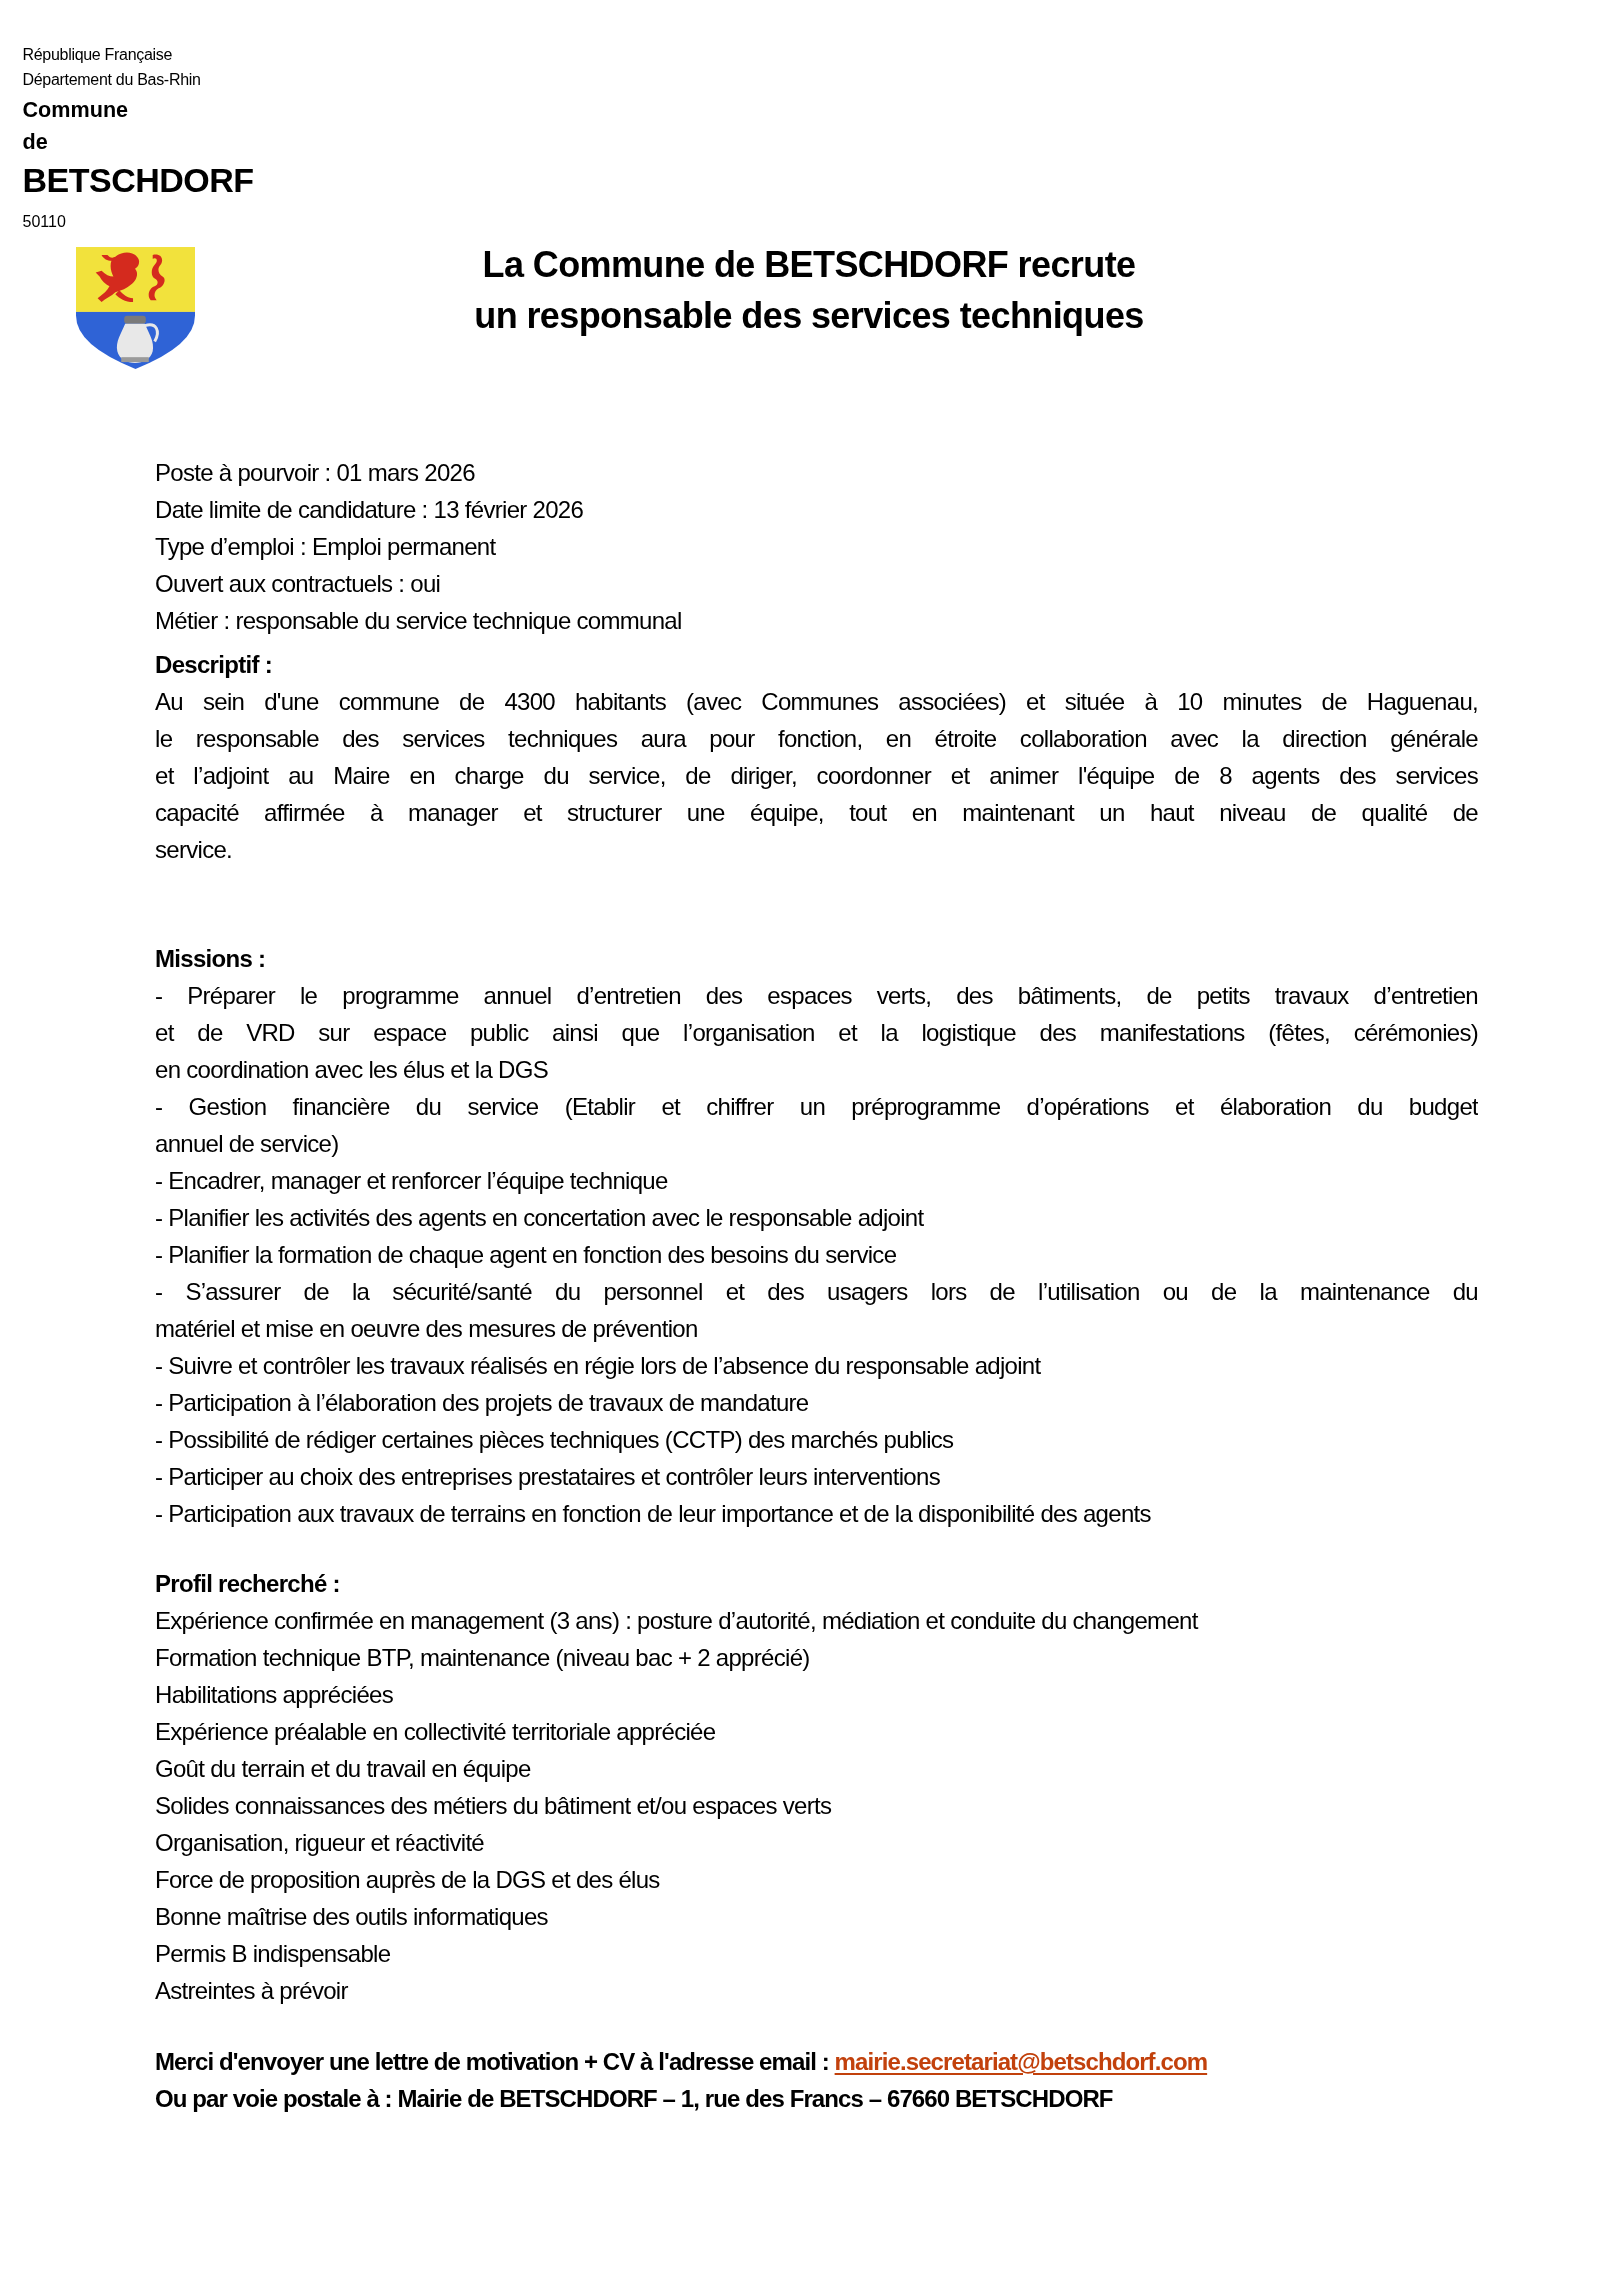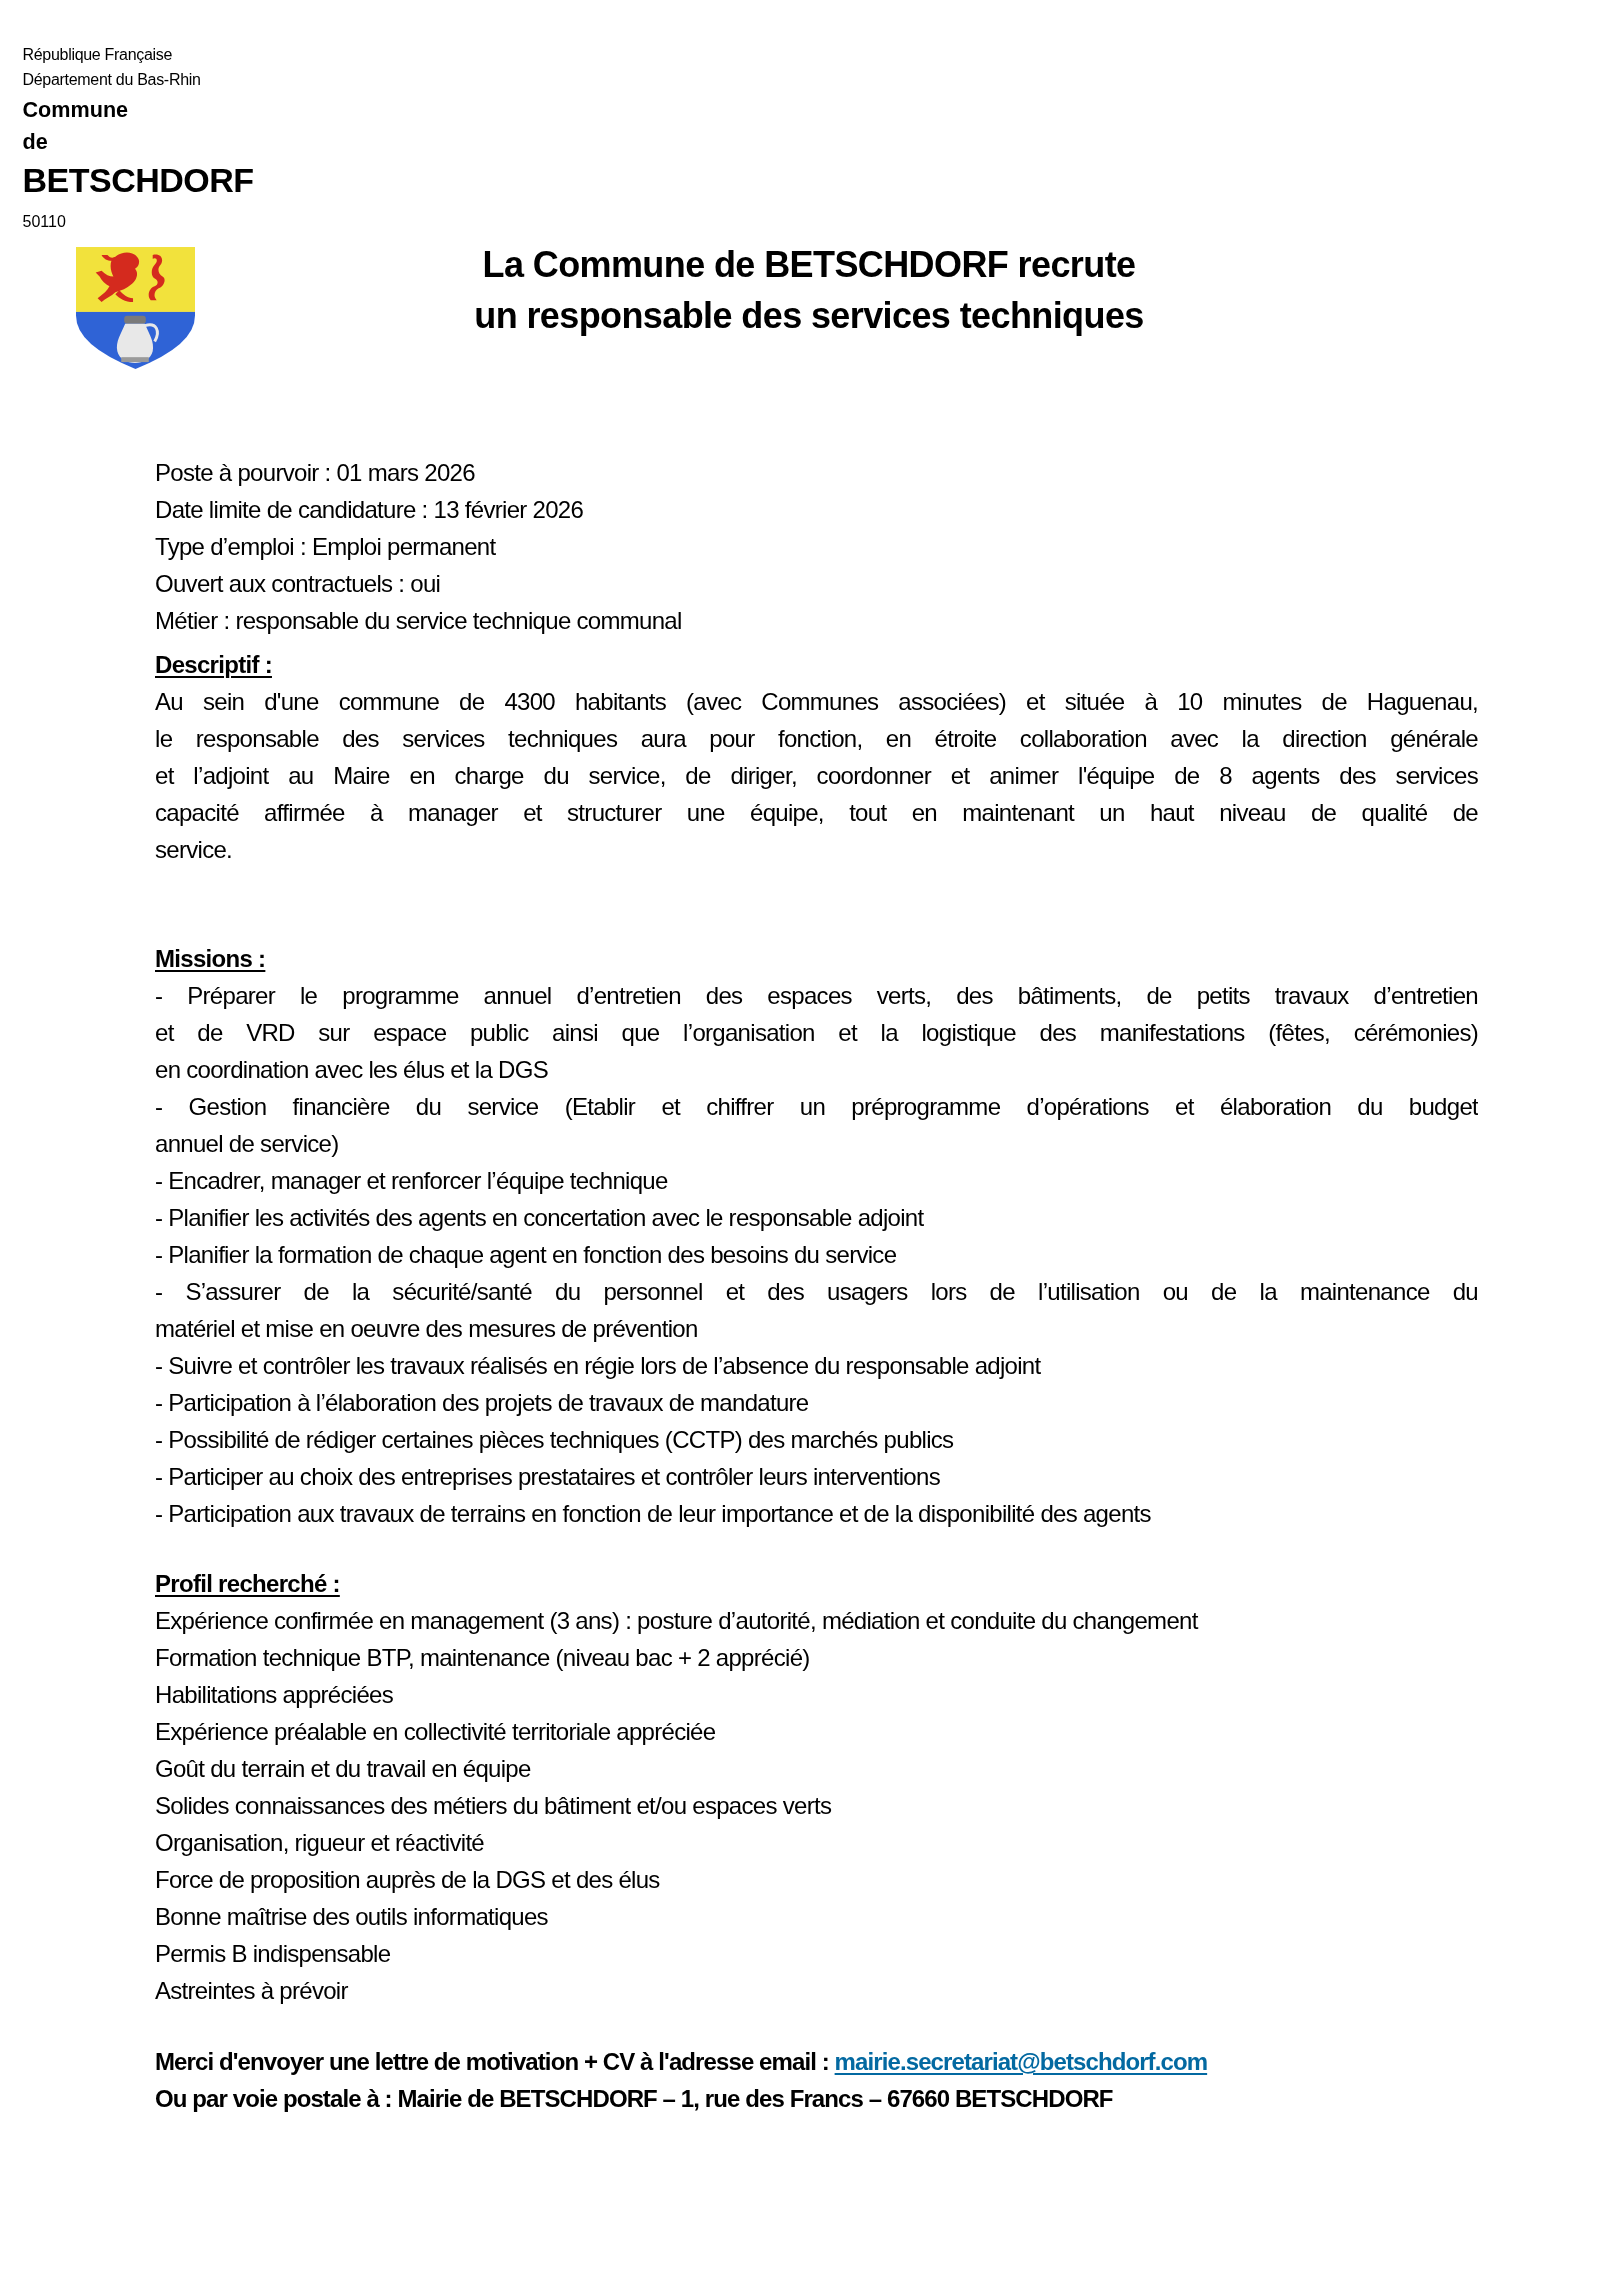--- a/index.html
+++ b/index.html
@@ -101,21 +101,20 @@
   }
   .line.just {
     white-space: normal;
     text-align: justify;
     text-align-last: justify;
     overflow: hidden;
   }
   .heading {
     display: inline-block;
     font-weight: bold;
-    text-decoration: underline;
     text-decoration-thickness: 2px;
     text-underline-offset: 2.9px;
   }
   .bold-line {
     font-weight: bold;
     letter-spacing: -0.9px;
   }
   .email-link {
     color: #0000ff;
     text-decoration: underline;
@@ -214,18 +213,18 @@
     <span class="line">Goût du terrain et du travail en équipe</span>
     <span class="line">Solides connaissances des métiers du bâtiment et/ou espaces verts</span>
     <span class="line">Organisation, rigueur et réactivité</span>
     <span class="line">Force de proposition auprès de la DGS et des élus</span>
     <span class="line">Bonne maîtrise des outils informatiques</span>
     <span class="line">Permis B indispensable</span>
     <span class="line">Astreintes à prévoir</span>
   </div>
 
   <div class="body-block" style="top:2043px;">
-    <span class="line bold-line"><span>Merci d'envoyer une lettre de motivation + CV à l'adresse email : </span><a class="email-link" href="mailto:mairie.secretariat@betschdorf.com" style="color: #0369a1;">mairie.secretariat@betschdorf.com</a></span>
+    <span class="line bold-line"><span>Merci d'envoyer une lettre de motivation + CV à l'adresse email : </span><a class="email-link" href="mailto:mairie.secretariat@betschdorf.com" style="color: #c2410c;">mairie.secretariat@betschdorf.com</a></span>
     <span class="line bold-line">Ou par voie postale à : Mairie de BETSCHDORF – 1, rue des Francs – 67660 BETSCHDORF</span>
   </div>
 
 </div>
 
 
 </body></html>

